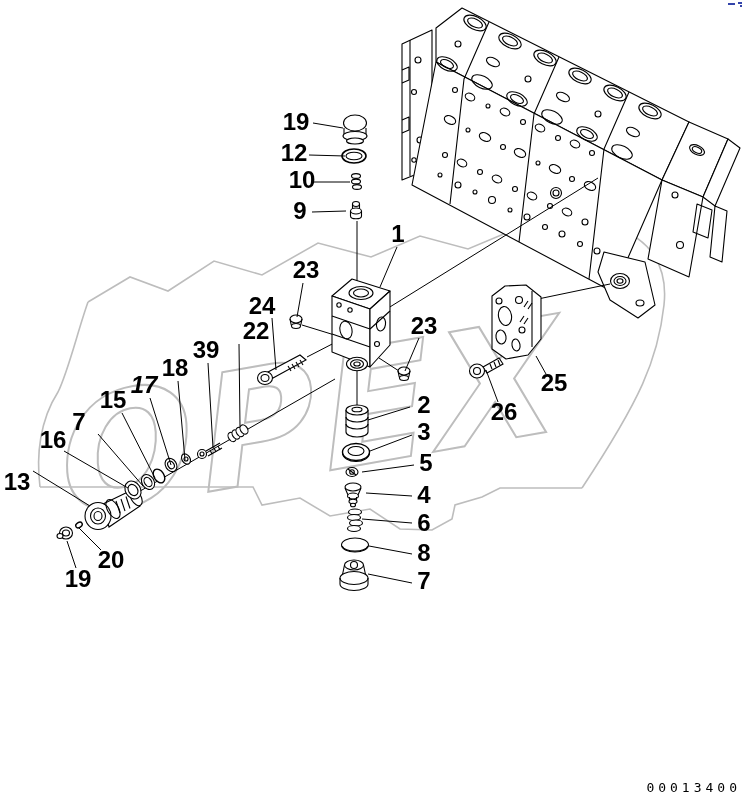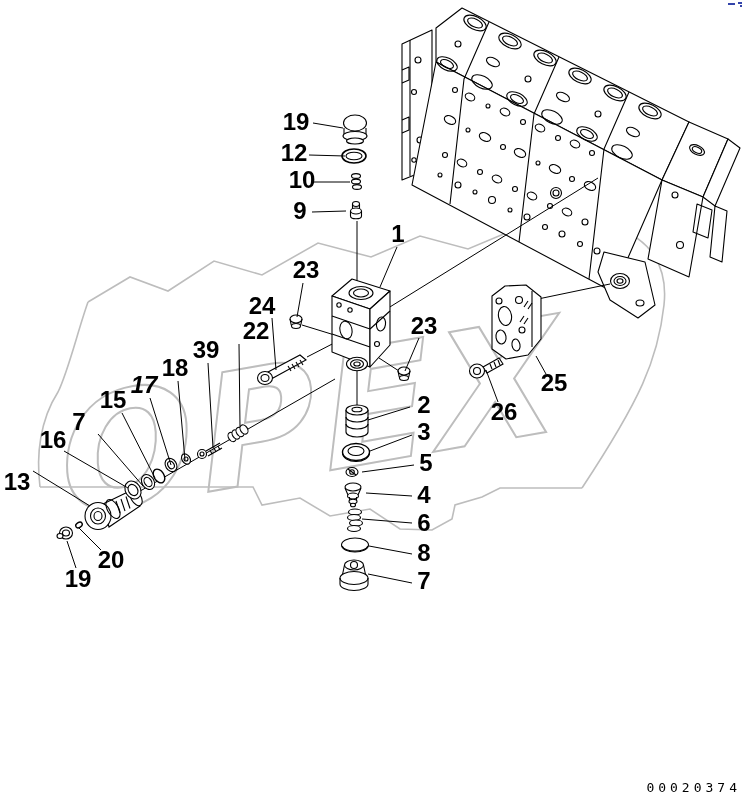--- a/index.html
+++ b/index.html
@@ -360,15 +360,15 @@
       <div class="callout" style="left: 424px; top: 432px;">3</div>
       <div class="callout" style="left: 426px; top: 463px;">5</div>
       <div class="callout" style="left: 424px; top: 495px;">4</div>
       <div class="callout" style="left: 424px; top: 523px;">6</div>
       <div class="callout" style="left: 424px; top: 553px;">8</div>
       <div class="callout" style="left: 424px; top: 581px;">7</div>
       <div class="callout" style="left: 554px; top: 383px;">25</div>
       <div class="callout" style="left: 504px; top: 412px;">26</div>
     </div>
 
-<div class="drawing-number">00020374</div>
+<div class="drawing-number">00013400</div>
 
 </div>
 
 </body></html>

